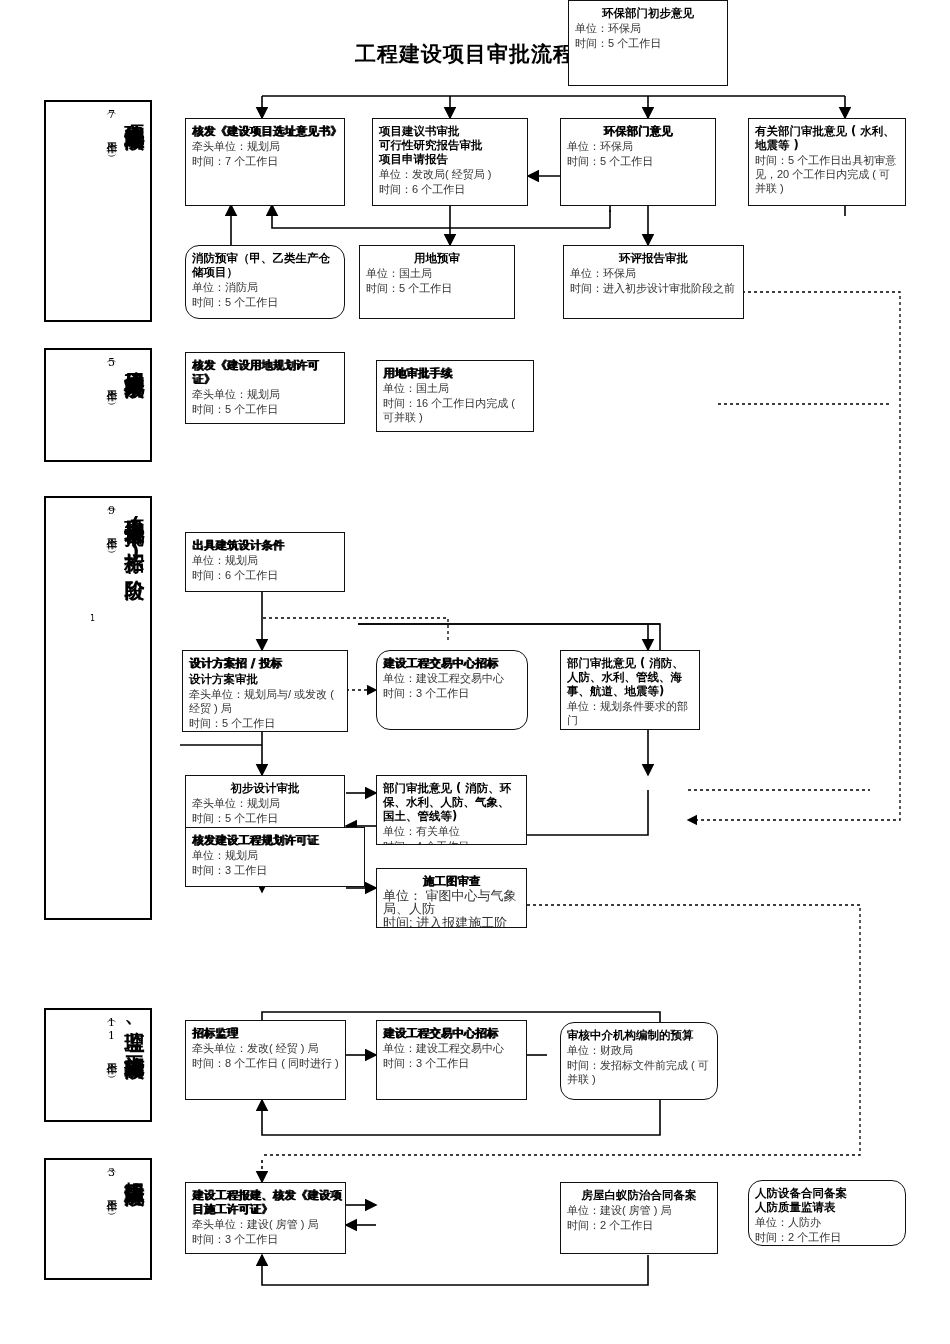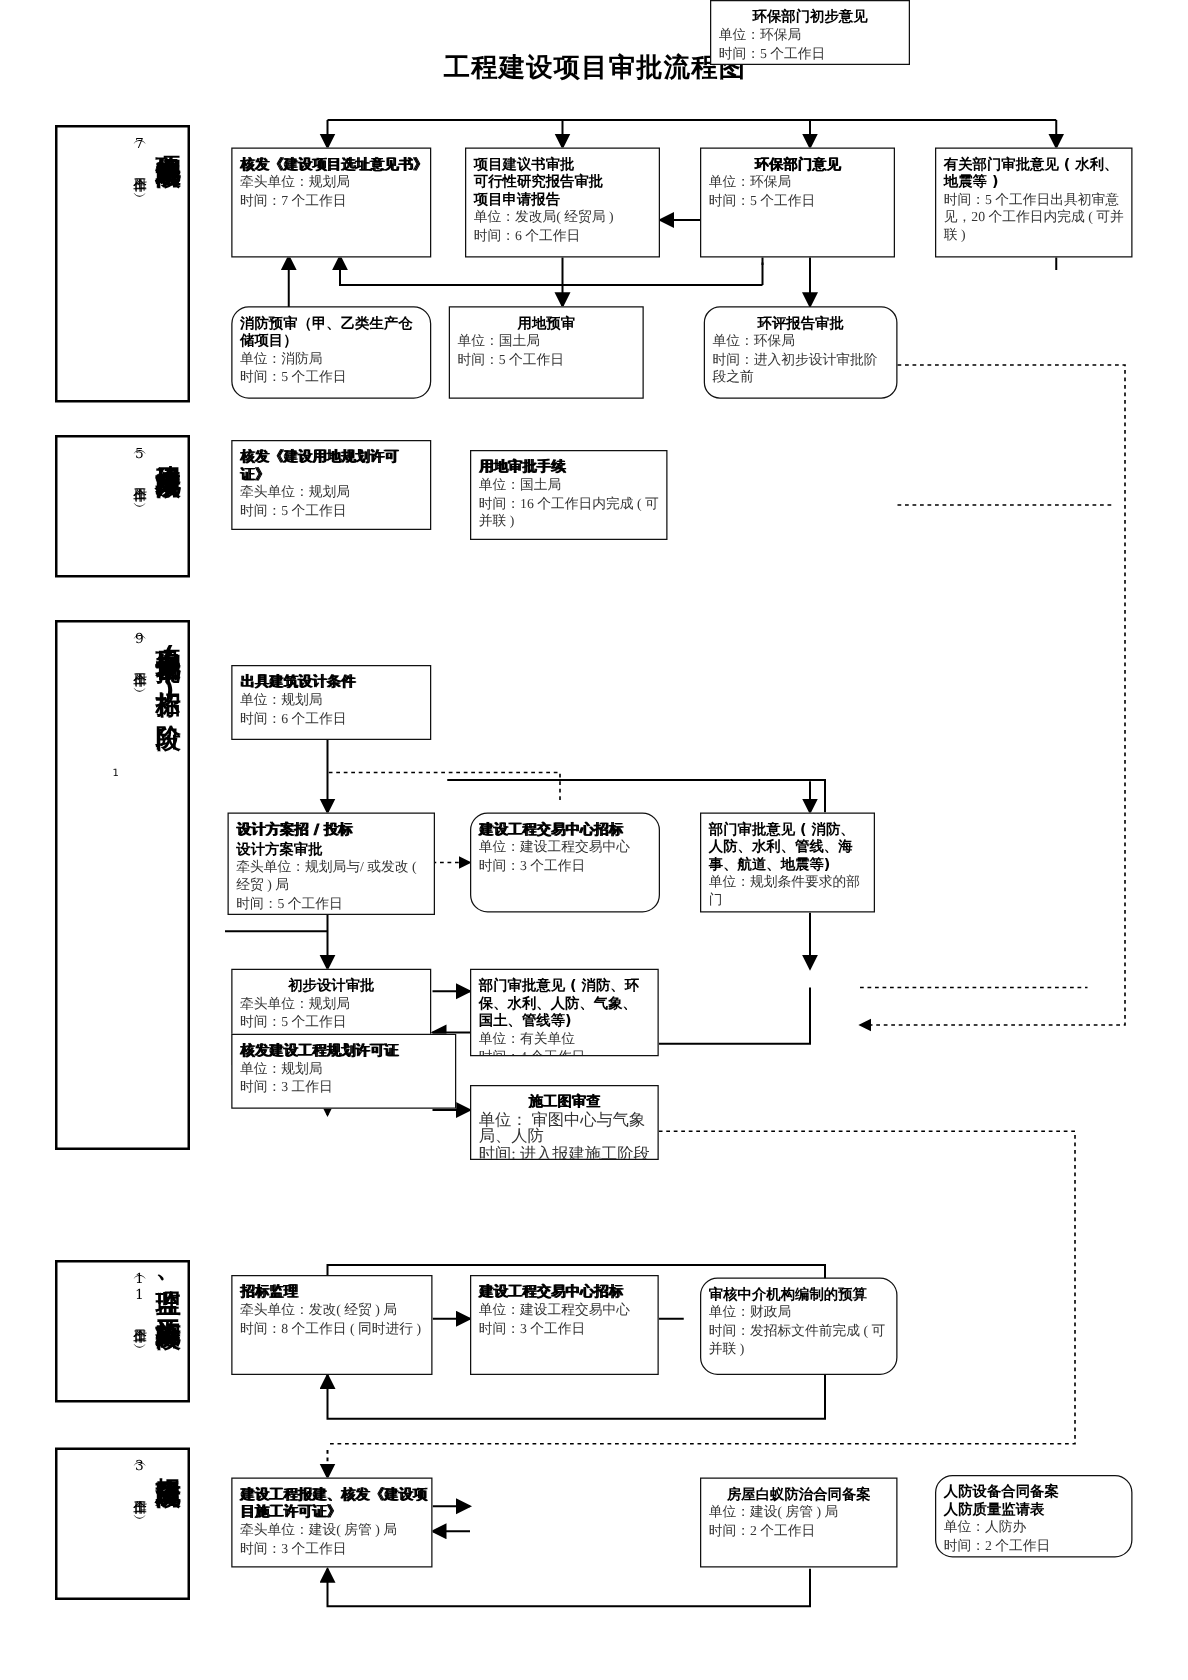--- a/index.html
+++ b/index.html
@@ -25,21 +25,21 @@
   .node.rounded{border-radius:14px;}
   .node .ttl{
     font-weight:bold;font-size:11.5px;line-height:14px;color:#000;
     margin:5px 6px 0 6px;
   }
   .node .ttl.center{text-align:center;}
   .node .ttl.ovl{position:relative;}
   .node .ttl.ovl .b{position:absolute;left:0;top:0;white-space:nowrap;}
   .node .body{
     font-size:11px;line-height:14px;color:#333;margin:1px 6px 0 6px;
-    font-family:Liberation Serif, serif;
+    font-family:Liberation Sans, sans-serif;
   }
   .node .body.small{font-size:13px;line-height:13px;}
 
   
   .stage{
     position:absolute;border:2px solid #000;background:#fff;box-sizing:border-box;
     display:flex;flex-direction:row-reverse;justify-content:flex-start;
     align-items:flex-start;padding:6px 4px;
   }
   .stage .sname{
@@ -55,21 +55,21 @@
     position:absolute;font-size:8px;color:#000;
   }
 </style>
 </head>
 <body>
 
 <div class="canvas">
 
   <div class="title" style="left:355px;top:40px;">工程建设项目审批流程图</div>
 
-  <div class="node" style="left:568px;top:0px;width:160px;height:52px;">
+  <div class="node" style="left:568px;top:0px;width:160px;height:86px;">
     <div class="ttl center">环保部门初步意见</div>
     <div class="body">单位：环保局</div>
     <div class="body">时间：5 个工作日</div>
   </div>
 
   <div class="stage" style="left:44px;top:100px;width:108px;height:222px;">
     <div class="sname">立项规划选址阶段</div>
     <div class="sdays">（7 个工作日 ）</div>
   </div>
 
@@ -196,21 +196,21 @@
     <div class="body">单位：消防局</div>
     <div class="body">时间：5 个工作日</div>
   </div>
 
   <div class="node" style="left:359px;top:245px;width:156px;height:74px;">
     <div class="ttl center">用地预审</div>
     <div class="body">单位：国土局</div>
     <div class="body">时间：5 个工作日</div>
   </div>
 
-  <div class="node" style="left:563px;top:245px;width:155px;height:74px;border-radius:13px;">
+  <div class="node" style="left:563px;top:245px;width:181px;height:74px;">
     <div class="ttl center">环评报告审批</div>
     <div class="body">单位：环保局</div>
     <div class="body">时间：进入初步设计审批阶段之前</div>
   </div>
 
   <div class="node" style="left:185px;top:352px;width:160px;height:72px;">
     <div class="ttl ovl" style="height:28px;">
       <span class="b" style="width:148px;white-space:normal;">核发《建设用地规划许可证》</span>
       <span class="b" style="left:1px;width:148px;white-space:normal;">核发《建设用地规划许可证》</span>
     </div>

